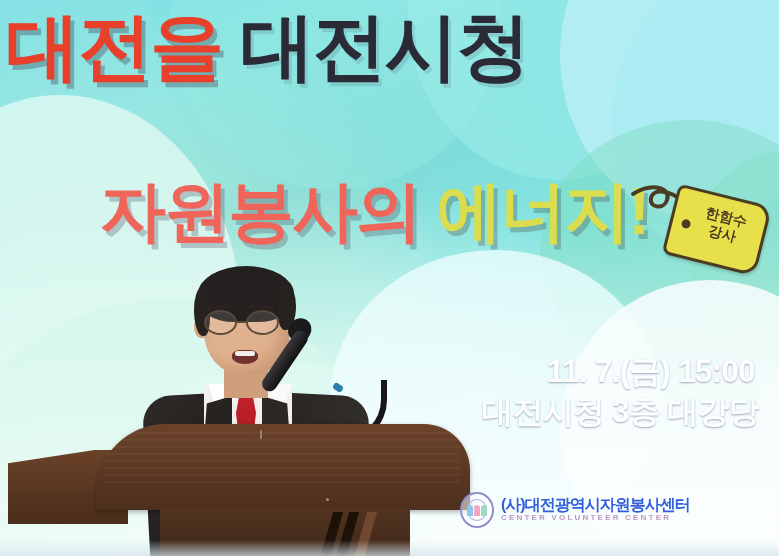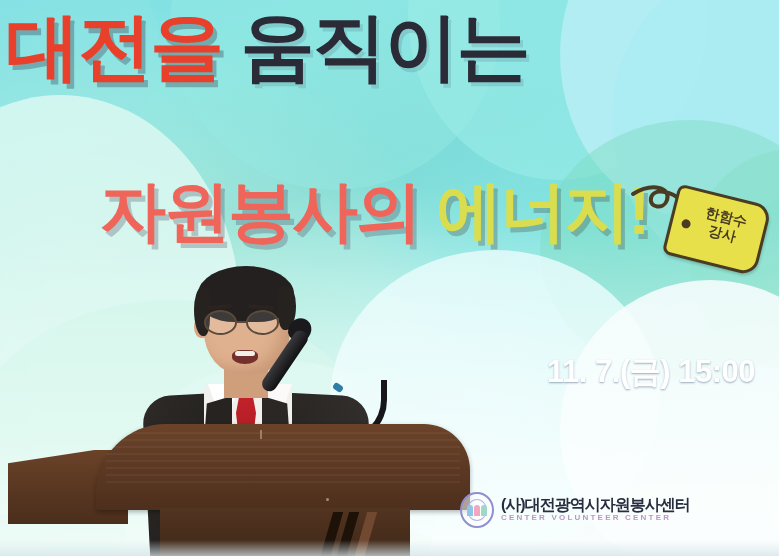--- a/index.html
+++ b/index.html
@@ -116,21 +116,21 @@
   .vc-emblem::after{
     content:"";position:absolute;left:5px;top:5px;right:5px;bottom:5px;
     border:1px solid #b5b5e2;border-radius:50%;
   }
   .vc-figs{display:flex;gap:1px;align-items:flex-end;z-index:1;}
   .vc-fig{width:6px;height:11px;border-radius:3px 3px 0 0;}
   .vc-fig.a{background:#8ec6e8;}
   .vc-fig.b{background:#f3a6c0;}
   .vc-fig.c{background:#9fd8c4;}
   .vc-text{display:flex;flex-direction:column;line-height:1.05;}
-  .vc-kr{font-size:16px;font-weight:bold;color:#0f172a;letter-spacing:-1px;opacity:0.9;}
+  .vc-kr{font-size:16px;font-weight:bold;color:#1d4ed8;letter-spacing:-1px;opacity:0.9;}
   .vc-en{font-size:8px;font-weight:bold;color:#b07fb8;letter-spacing:2.2px;opacity:0.82;}
 
   
   .person{position:absolute;left:150px;top:272px;width:230px;height:284px;}
   .head{
     position:absolute;left:54px;top:0;width:86px;height:102px;
     background:#e0b18e;border-radius:46% 46% 42% 42%;
     box-shadow:inset -8px -6px 14px rgba(130,80,50,0.25);
   }
   .hair{
@@ -296,21 +296,21 @@
     <div class="blob b1"></div>
     <div class="blob b2"></div>
     <div class="blob b10"></div>
     <div class="blob b8"></div>
     <div class="blob b9"></div>
     <div class="bg-veil"></div>
   </div>
 
   <div class="headline-1">
     <span class="hl-red">대전을</span>
-    <span class="hl-dark">움직이는</span>
+    <span class="hl-dark">대전시청</span>
   </div>
 
   <div class="headline-2">
     <span class="hl-salmon">자원봉사의</span>
     <span class="hl-lime">에너지!</span>
   </div>
 
   <div class="tag-wrap">
     <svg class="tag-string" width="152" height="104" viewBox="0 0 152 104">
       <path d="M6 18 C26 6, 44 12, 40 24 C37 34, 22 32, 24 22 C26 12, 44 14, 56 26" fill="none" stroke="#4a3c22" stroke-width="4" stroke-linecap="round"></path>
@@ -319,20 +319,23 @@
       <span class="tag-hole"></span>
       <div class="tag-text">
         <div>한함수</div>
         <div>강사</div>
       </div>
     </div>
   </div>
 
   <div class="info info-date">
     <span class="info-line">11. 7.(금) 15:00</span>
+  </div>
+  <div class="info info-venue">
+    <span class="info-line">대전시청 3층 대강당</span>
   </div>
 
   <div class="person">
     <div class="suit-l"></div>
     <div class="suit-r"></div>
     <div class="shirt"></div>
     <div class="collar-l"></div>
     <div class="collar-r"></div>
     <div class="tie"></div>
     <div class="lapel-l"></div>

